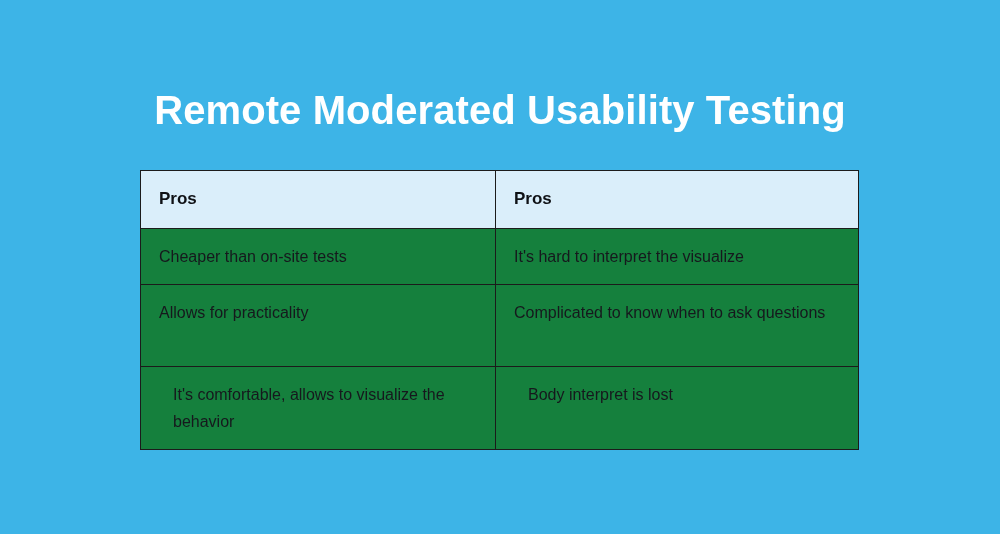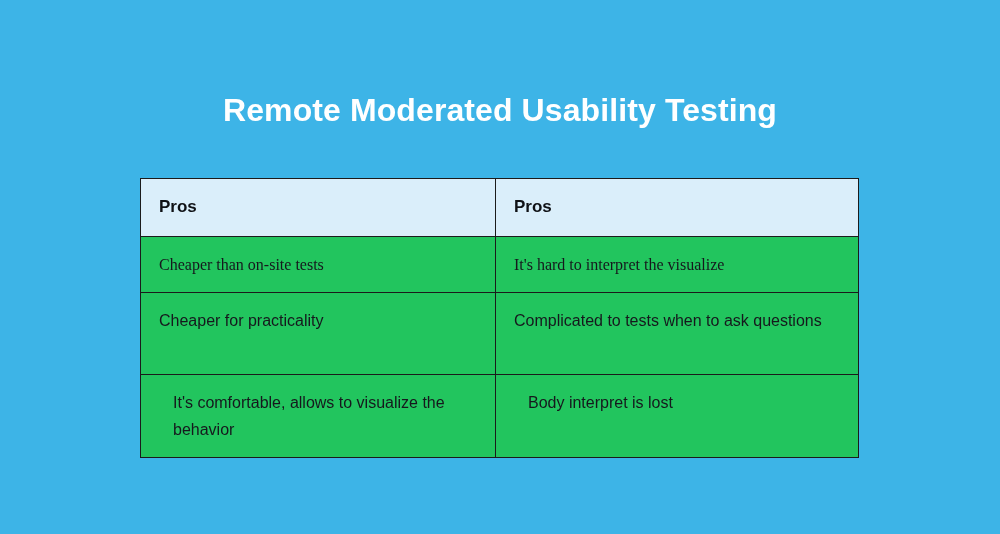--- a/index.html
+++ b/index.html
@@ -19,34 +19,34 @@
     height: 534px;
     box-sizing: border-box;
   }
   .page-title {
     position: absolute;
     top: 88px;
     left: 0;
     width: 1000px;
     text-align: center;
     color: #ffffff;
-    font-size: 32px;
+    font-size: 40px;
     font-weight: bold;
     letter-spacing: 0.1px;
     line-height: 44px;
     white-space: nowrap;
   }
   .pros-cons-table {
     position: absolute;
     left: 140px;
-    top: 178px;
+    top: 170px;
     width: 718px;
     border-collapse: collapse;
     table-layout: fixed;
-    background: #22c55e;
+    background: #15803d;
   }
   .pros-cons-table td,
   .pros-cons-table th {
     border: 1px solid #1b1b1b;
     text-align: left;
     vertical-align: top;
     padding: 14px 18px 14px 18px;
     font-size: 16px;
     line-height: 27px;
     color: #16181d;
@@ -57,21 +57,21 @@
     background: #daeefa;
     font-weight: bold;
     font-size: 17px;
     line-height: 24px;
     padding-top: 16px;
     padding-bottom: 17px;
     color: #0f1115;
   }
   .col-pros { width: 355px; }
   .col-cons { width: 363px; }
-  .row-1 td { height: 26px; font-family: Liberation Serif, serif; }
+  .row-1 td { height: 26px; }
   .row-2 td { height: 53px; }
   .row-3 td { height: 53px; padding-left: 32px; }
   .cell-text {
     display: block;
   }
 </style>
 </head>
 <body>
 
 <div class="page">
@@ -93,24 +93,24 @@
       <tr class="row-1">
         <td>
           <span class="cell-text">Cheaper than on-site tests</span>
         </td>
         <td>
           <span class="cell-text">It's hard to interpret the visualize</span>
         </td>
       </tr>
       <tr class="row-2">
         <td>
-          <span class="cell-text">Cheaper for practicality</span>
+          <span class="cell-text">Allows for practicality</span>
         </td>
         <td>
-          <span class="cell-text">Complicated to tests when to ask questions</span>
+          <span class="cell-text">Complicated to know when to ask questions</span>
         </td>
       </tr>
       <tr class="row-3">
         <td>
           <span class="cell-text">It's comfortable, allows to visualize the behavior</span>
         </td>
         <td>
           <span class="cell-text">Body interpret is lost</span>
         </td>
       </tr>

